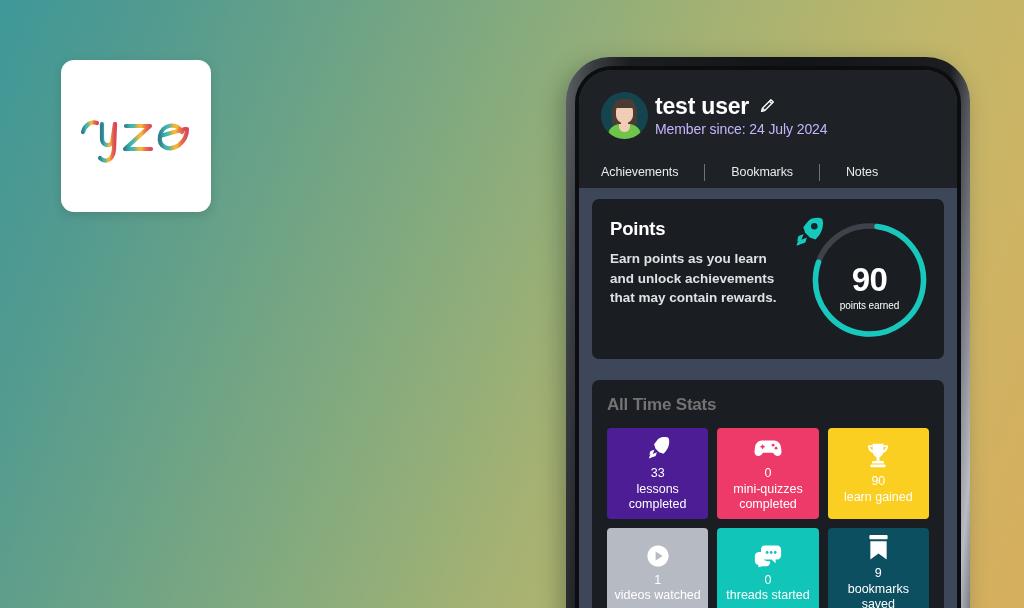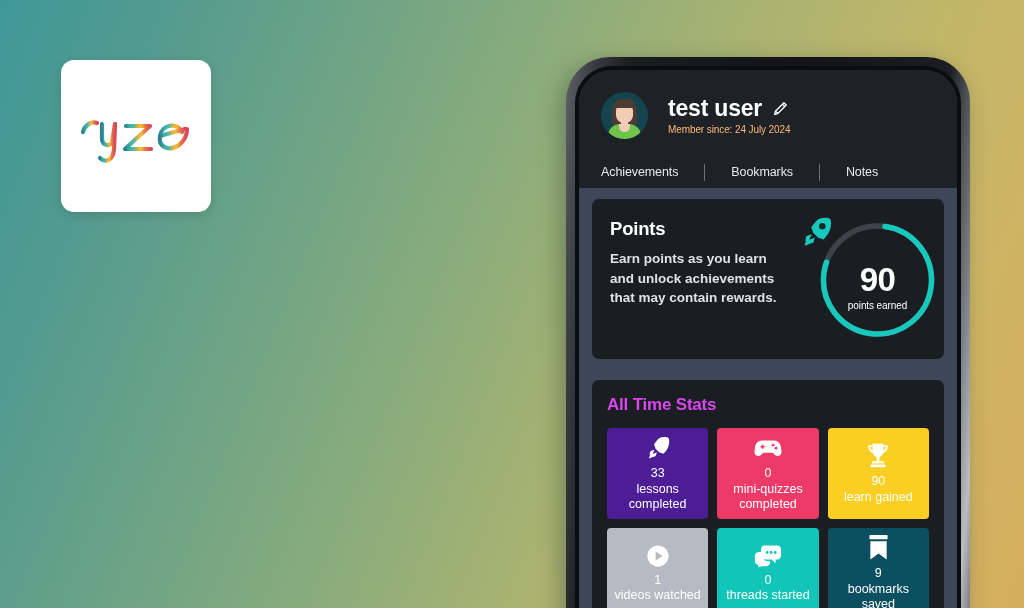--- a/index.html
+++ b/index.html
@@ -118,33 +118,33 @@
     border-radius: 12px 12px 0 0;
     background: #6fc44a;
   }
   #avatar .collar {
     position: absolute; left: 18px; top: 32px;
     width: 11px; height: 8px;
     border-radius: 0 0 6px 6px;
     background: #f0cdb4;
   }
 
-  #name-block { margin-left: 20px; text-align: center; }
+  #name-block { margin-left: 7px; text-align: center; }
   #name-line { display: flex; align-items: center; }
   #user-name {
     color: #ffffff;
     font-size: 23px;
     font-weight: bold;
     letter-spacing: -0.2px;
     line-height: 1.05;
   }
   #edit-icon { margin-left: 9px; display: block; }
   #member-since {
-    color: #fdba74;
-    font-size: 10px;
+    color: #c4b5fd;
+    font-size: 14px;
     margin-top: 3px;
     letter-spacing: -0.1px;
   }
 
   
   #tabs {
     display: flex;
     align-items: center;
     padding: 0 18px 0 22px;
     margin-top: 17px;
@@ -168,21 +168,21 @@
   
   #content { padding: 11px 13px 0 13px; }
 
   .card {
     background: #1a1d22;
     border-radius: 7px;
   }
 
   
   #points-card {
-    padding: 17px 4px 16px 18px;
+    padding: 17px 12px 16px 18px;
     display: flex;
     align-items: flex-start;
     height: 160px;
   }
   #points-text { flex: 1 1 auto; padding-top: 2px; }
   #points-title {
     color: #ffffff;
     font-size: 18.5px;
     font-weight: bold;
     letter-spacing: -0.2px;
@@ -232,21 +232,21 @@
     top: 6px;
     transform: translateX(-46%);
   }
 
   
   #stats-card {
     margin-top: 21px;
     padding: 15px 15px 16px 15px;
   }
   #stats-title {
-    color: #d946ef;
+    color: #737373;
     font-size: 17px;
     font-weight: bold;
     letter-spacing: -0.2px;
   }
   #stats-grid {
     margin-top: 13px;
     display: grid;
     grid-template-columns: repeat(3, 1fr);
     gap: 9px;
   }

